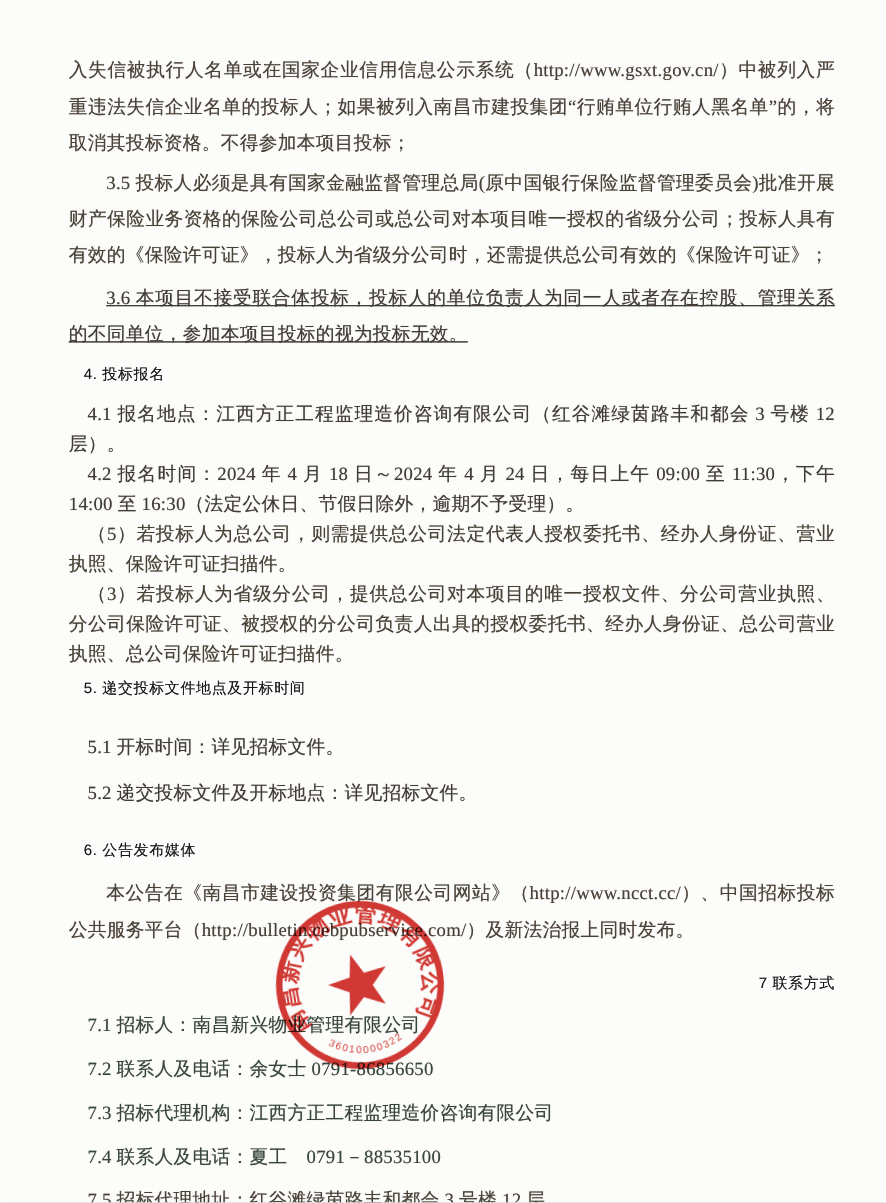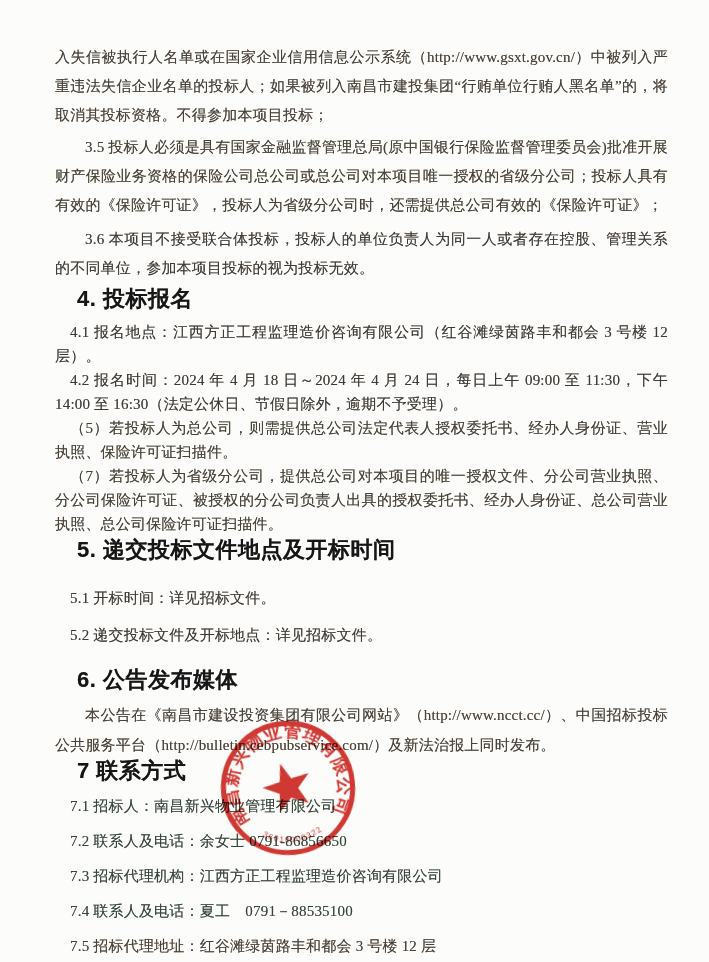--- a/index.html
+++ b/index.html
@@ -19,32 +19,32 @@
   }
   .para {
     font-size:15px; line-height:29px;
     text-align:justify; letter-spacing:.2px;
     text-shadow:0 0 .6px rgba(70,64,56,.55);
     margin:0;
   }
   .indent2 { text-indent:2em; }
   .indent1 { text-indent:1em; }
   .m35 { margin-top:3px; }
-  .m36 { margin-top:5px; }
+  .m36 { margin-top:5px;text-decoration:underline; }
   .heading {
     font-family:"Liberation Sans","DejaVu Sans",sans-serif;
-    font-weight:bold; color:#161616;
-    font-size:22px; line-height:20px;
+    font-weight:normal; color:#161616;
+    font-size:12px; line-height:20px;
     letter-spacing:.5px; margin:0; padding-left:1em;
     text-shadow:0 0 .5px rgba(0,0,0,.5);
   }
   .h4 { margin-top:6px; margin-bottom:11px; }
   .h5 { margin-top:4px; margin-bottom:24px; }
   .h6 { margin-top:20px; margin-bottom:10px; }
-  .h7 { margin-top:1px; margin-bottom:11px; }
+  .h7 { margin-top:16px; margin-bottom:11px;text-align:right; }
   .sec4 .para { line-height:24px; }
   .sec5 .para { margin-bottom:8px; }
   .sec6 .para { line-height:30px; }
   .sec7 .para { margin-bottom:6px; }
   .tint-olive { color:#474136; }
   .tint-teal  { color:#36463e; }
   .tint-warm  { color:#4a4138; }
   .stamp {
     position:absolute; left:203px; top:701px;
     width:170px; height:174px;
@@ -69,21 +69,21 @@
     <p class="para indent2 m35 tint-olive">3.5 投标人必须是具有国家金融监督管理总局(原中国银行保险监督管理委员会)批准开展财产保险业务资格的保险公司总公司或总公司对本项目唯一授权的省级分公司；投标人具有有效的《保险许可证》，投标人为省级分公司时，还需提供总公司有效的《保险许可证》；</p>
 
     <p class="para indent2 m36">3.6 本项目不接受联合体投标，投标人的单位负责人为同一人或者存在控股、管理关系的不同单位，参加本项目投标的视为投标无效。</p>
 
     <h2 class="heading h4">4. 投标报名</h2>
 
     <div class="sec4">
       <p class="para indent1">4.1 报名地点：江西方正工程监理造价咨询有限公司（红谷滩绿茵路丰和都会 3 号楼 12 层）。</p>
       <p class="para indent1">4.2 报名时间：2024 年 4 月 18 日～2024 年 4 月 24 日，每日上午 09:00 至 11:30，下午 14:00 至 16:30（法定公休日、节假日除外，逾期不予受理）。</p>
       <p class="para indent1 tint-olive">（5）若投标人为总公司，则需提供总公司法定代表人授权委托书、经办人身份证、营业执照、保险许可证扫描件。</p>
-      <p class="para indent1 tint-olive">（7）若投标人为省级分公司，提供总公司对本项目的唯一授权文件、分公司营业执照、分公司保险许可证、被授权的分公司负责人出具的授权委托书、经办人身份证、总公司营业执照、总公司保险许可证扫描件。</p>
+      <p class="para indent1 tint-olive">（3）若投标人为省级分公司，提供总公司对本项目的唯一授权文件、分公司营业执照、分公司保险许可证、被授权的分公司负责人出具的授权委托书、经办人身份证、总公司营业执照、总公司保险许可证扫描件。</p>
     </div>
 
     <h2 class="heading h5">5. 递交投标文件地点及开标时间</h2>
 
     <div class="sec5">
       <p class="para indent1">5.1 开标时间：详见招标文件。</p>
       <p class="para indent1">5.2 递交投标文件及开标地点：详见招标文件。</p>
     </div>
 
     <h2 class="heading h6">6. 公告发布媒体</h2>

